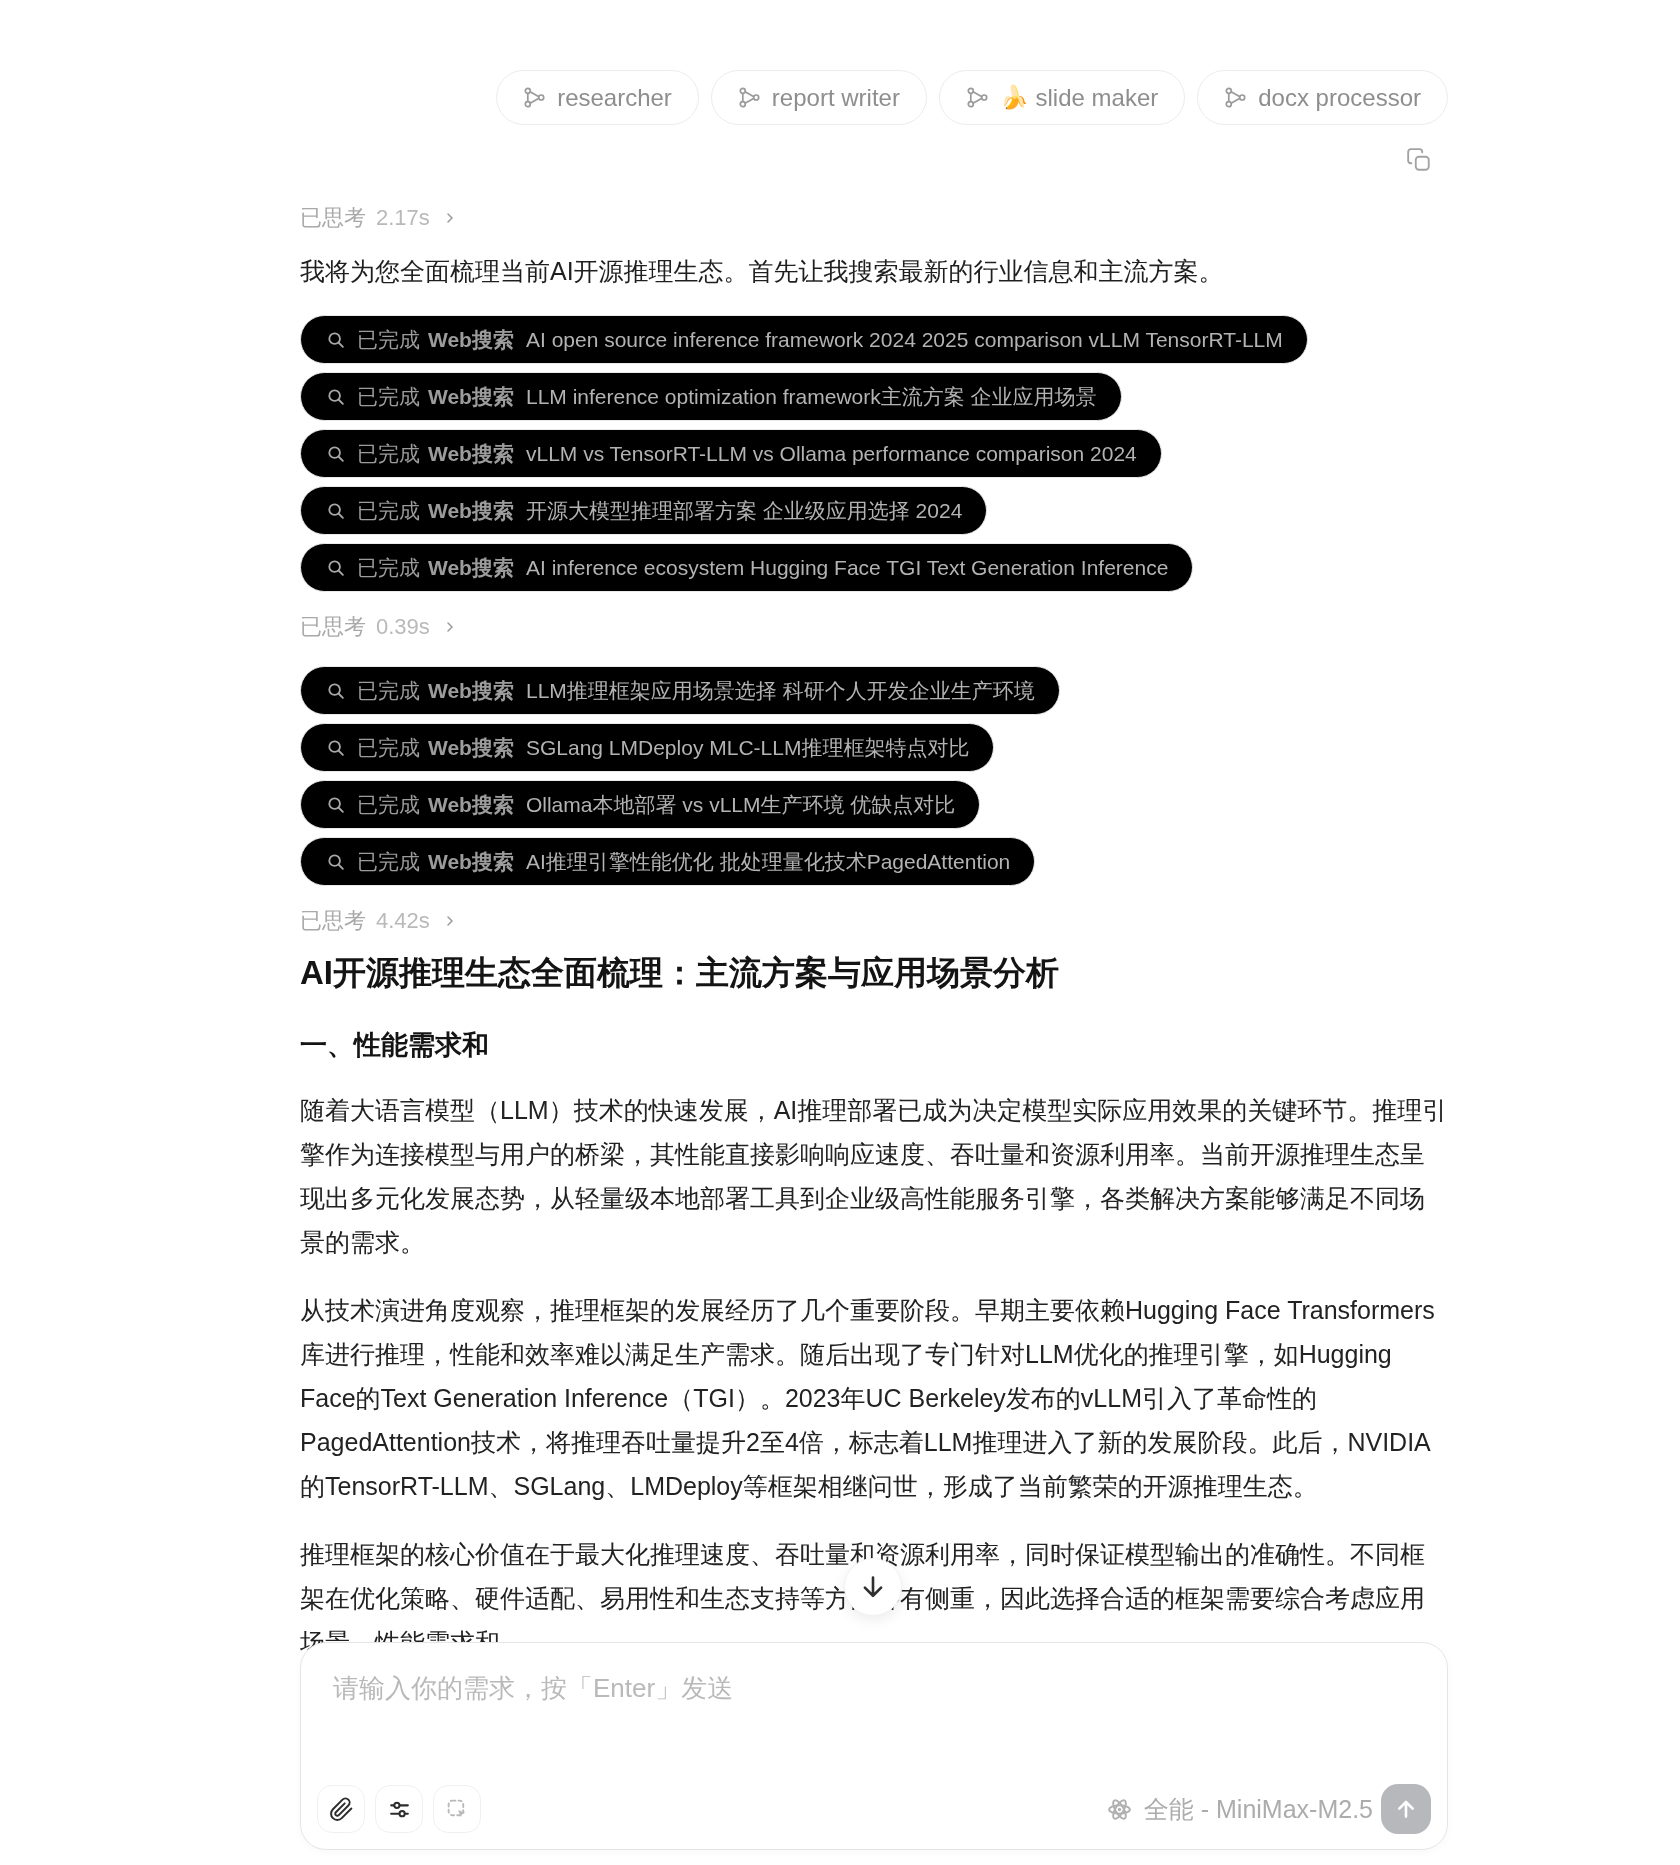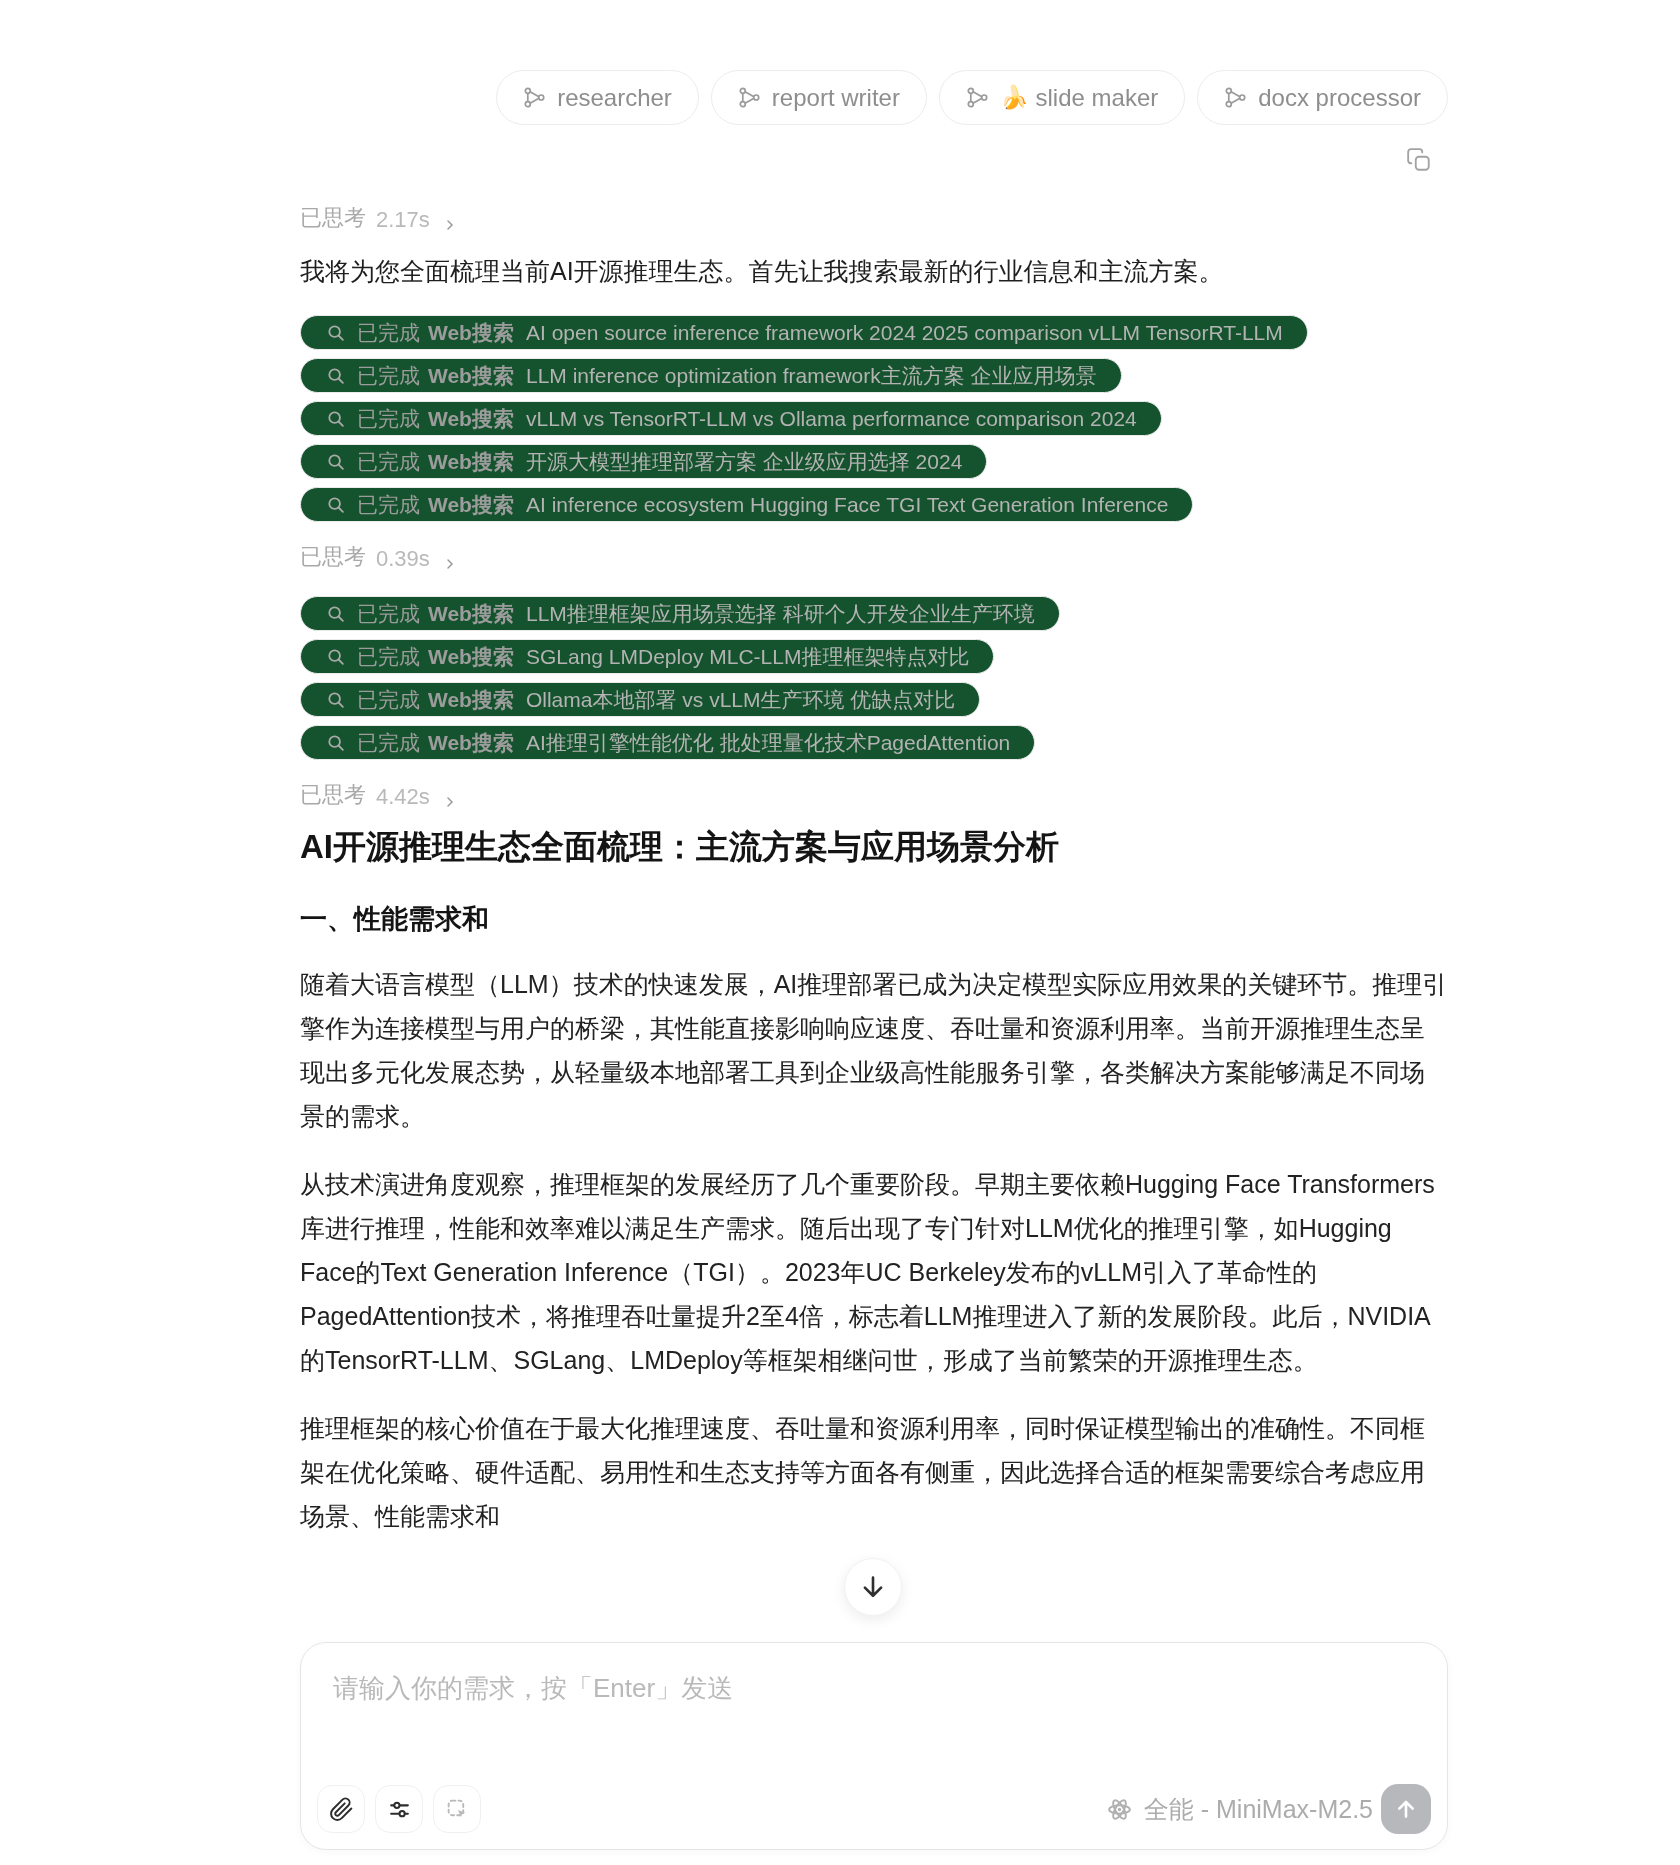--- a/index.html
+++ b/index.html
@@ -18,31 +18,31 @@
 
   
   .bubble-row { display:flex; justify-content:flex-end; }
   .bubble { max-width:625px; background:#f1f2f3; border-radius:22px; padding:20px 28px;
     font-size:25px; line-height:45px; color:#202020; }
   .copy-row { display:flex; justify-content:flex-end; padding-right:12px; margin-top:12px; }
   .icon-btn { background:none; border:none; cursor:pointer; line-height:0; padding:4px; }
 
   .ack { margin-top:40px; font-size:25px; line-height:40px; color:#1f1f1f; }
 
-  .thinking { display:flex; align-items:flex-end; gap:10px; margin-top:26px; color:#a9a9a9;
+  .thinking { display:flex; align-items:center; gap:10px; margin-top:26px; color:#a9a9a9;
     font-size:22px; cursor:pointer; width:fit-content; background:none; border:none;
     font-family:inherit; }
   .thinking .dur { color:#b9b9b9; }
   .thinking svg { margin-left:2px; }
 
   .intro { margin-top:18px; font-size:25px; line-height:40px; }
 
   .pills { margin-top:24px; }
-  .pill { display:flex; align-items:center; width:fit-content; height:35px; padding:16px 24px;
-    margin-bottom:8px; border:1px solid #ebebeb; border-radius:25px; background:#14532d;
+  .pill { display:flex; align-items:center; width:fit-content; height:49px; padding:16px 24px;
+    margin-bottom:8px; border:1px solid #ebebeb; border-radius:25px; background:#000000;
     font-size:21px; cursor:default; }
   .pill svg { margin-right:10px; flex:0 0 auto; }
   .pill .status { color:#9c9c9c; margin-right:8px; }
   .pill .engine { color:#9c9c9c; font-weight:600; margin-right:12px; }
   .pill .query { color:#b3b3b3; white-space:nowrap; }
 
   .report-title { margin-top:14px; font-size:33px; line-height:46px; font-weight:700; color:#141414; }
   .section-heading { margin-top:30px; font-size:27px; line-height:38px; font-weight:700; color:#141414; }
   .para { margin-top:24px; font-size:25px; line-height:44px; color:#222; }
 

